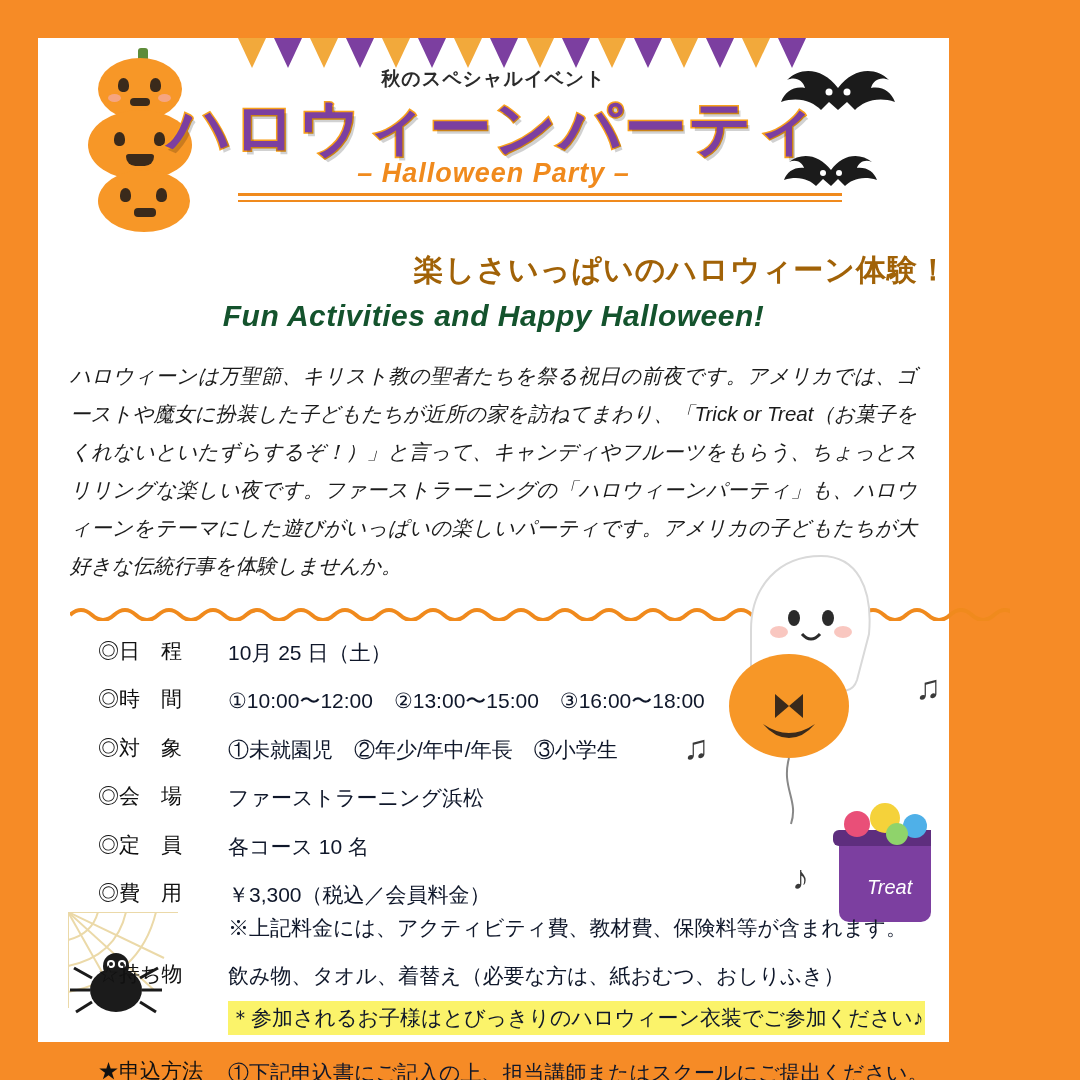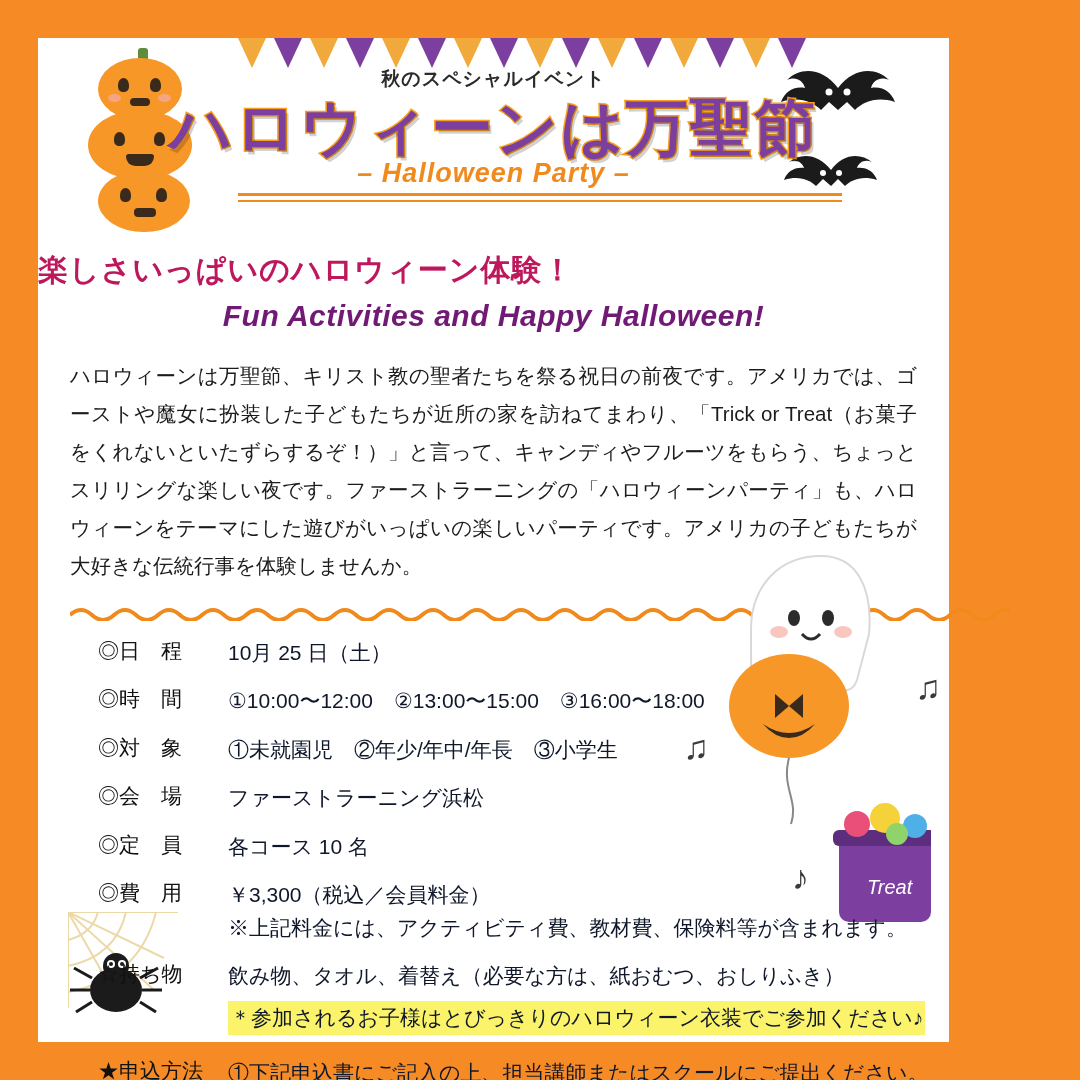--- a/index.html
+++ b/index.html
@@ -61,32 +61,32 @@
   .pk .eye { width:11px; height:14px; border-radius:50% 50% 40% 40%; }
   .pk .mouth { border-radius:4px; }
   .pk .cheek { position:absolute; width:13px; height:8px; border-radius:50%; background:#F6A9A0; opacity:.75; }
   .stem { position:absolute; width:10px; height:14px; background:#5E8C3A; border-radius:3px; }
 
   
   .bats { position:absolute; right:16px; top:20px; width:190px; height:150px; }
 
   
   .catch-jp {
-    text-align:left; font-size:30px; font-weight:bold; color:#be185d;
+    text-align:right; font-size:30px; font-weight:bold; color:#a16207;
     margin-top:2px; letter-spacing:1px;
   }
   .catch-en {
     text-align:center; font-size:30px; font-weight:bold; font-style:italic;
-    color:#701a75; margin-top:8px; letter-spacing:0.5px;
+    color:#14532d; margin-top:8px; letter-spacing:0.5px;
   }
 
   
   .intro {
     margin:24px 32px 0 32px;
-    font-size:20.5px; line-height:1.85; color:#1b1b1b; text-align:justify;
+    font-size:20.5px; line-height:1.85; color:#1b1b1b; text-align:justify;font-style:italic;
   }
 
   
   .wave { margin:20px 32px 0 32px; height:16px; }
 
   
   .details { margin:16px 0 0 60px; position:relative; z-index:3; }
   .row { display:flex; align-items:flex-start; margin-bottom:16px; }
   .lbl { width:130px; flex:0 0 130px; font-size:21px; color:#111; white-space:nowrap; }
   .val { font-size:21px; color:#0f172a; line-height:1.55; }
@@ -154,21 +154,21 @@
         <path d="M95 30 C80 10, 58 8, 44 22 C52 18, 60 22, 62 30 C50 28, 42 34, 38 44 C56 38, 70 44, 78 52 L86 44 L95 52 L104 44 L112 52 C120 44, 134 38, 152 44 C148 34, 140 28, 128 30 C130 22, 138 18, 146 22 C132 8, 110 10, 95 30 Z" fill="#1b1b1b"></path>
         <circle cx="86" cy="34" r="3.5" fill="#fff"></circle>
           <circle cx="104" cy="34" r="3.5" fill="#fff"></circle>
         <path d="M88 112 C76 96, 58 94, 46 104 C53 101, 59 104, 61 110 C51 109, 44 114, 41 122 C56 117, 67 122, 73 128 L80 121 L88 128 L95 121 L102 128 C108 122, 119 117, 134 122 C131 114, 124 109, 114 110 C116 104, 122 101, 129 104 C117 94, 99 96, 88 112 Z" fill="#1b1b1b"></path>
         <circle cx="80" cy="115" r="3" fill="#fff"></circle>
           <circle cx="96" cy="115" r="3" fill="#fff"></circle>
       </svg>
     </div>
 
     <div class="subev">秋のスペシャルイベント</div>
-    <div class="maintitle">ハロウィーンは万聖節</div>
+    <div class="maintitle">ハロウィーンパーティ</div>
     <div class="rule r1"></div>
     <div class="entitle">– Halloween Party –</div>
     <div class="rule r2"></div>
   </div>
 
   <div class="catch-jp">楽しさいっぱいのハロウィーン体験！</div>
   <div class="catch-en">Fun Activities and Happy Halloween!</div>
 
   <div class="intro">ハロウィーンは万聖節、キリスト教の聖者たちを祭る祝日の前夜です。アメリカでは、ゴーストや魔女に扮装した子どもたちが近所の家を訪ねてまわり、「Trick or Treat（お菓子をくれないといたずらするぞ！）」と言って、キャンディやフルーツをもらう、ちょっとスリリングな楽しい夜です。ファーストラーニングの「ハロウィーンパーティ」も、ハロウィーンをテーマにした遊びがいっぱいの楽しいパーティです。アメリカの子どもたちが大好きな伝統行事を体験しませんか。</div>
 

